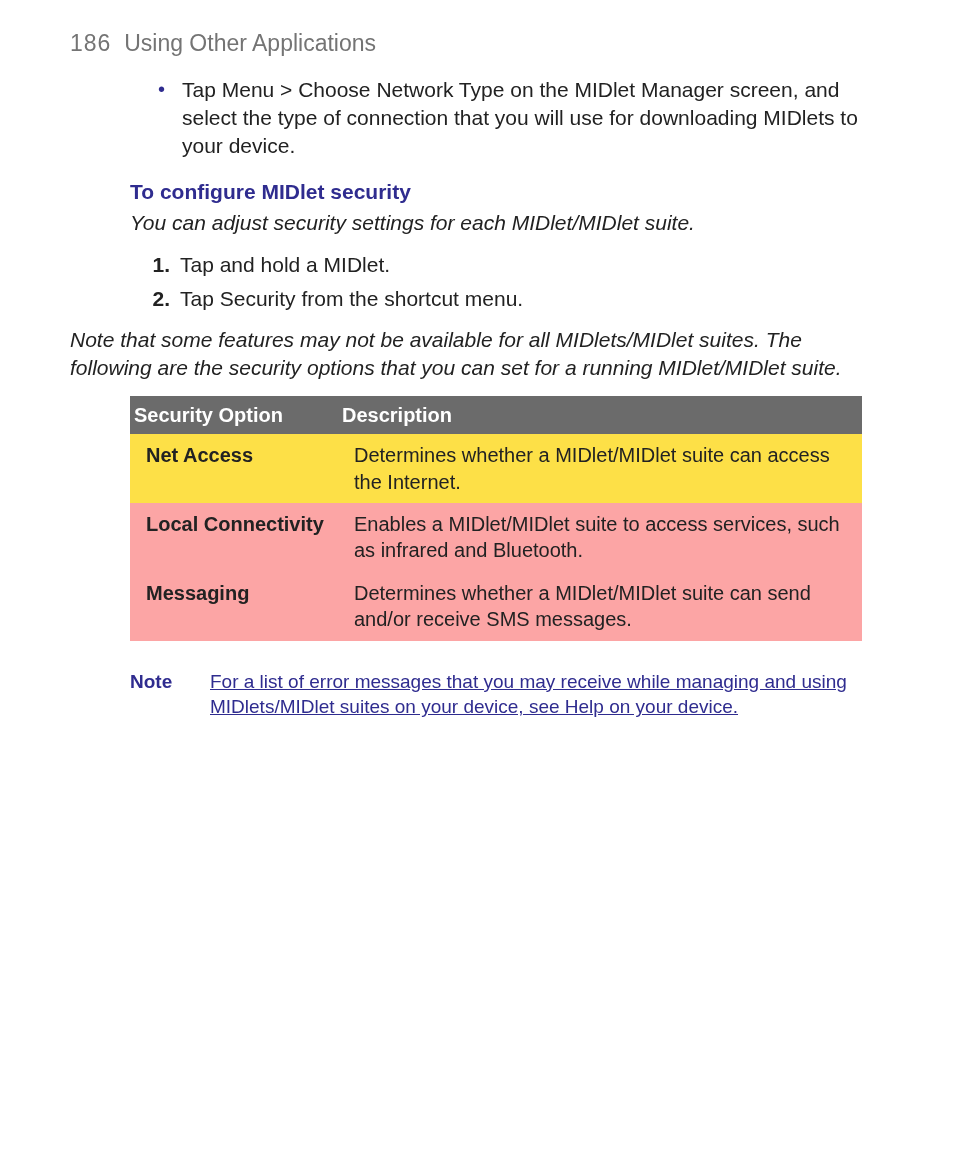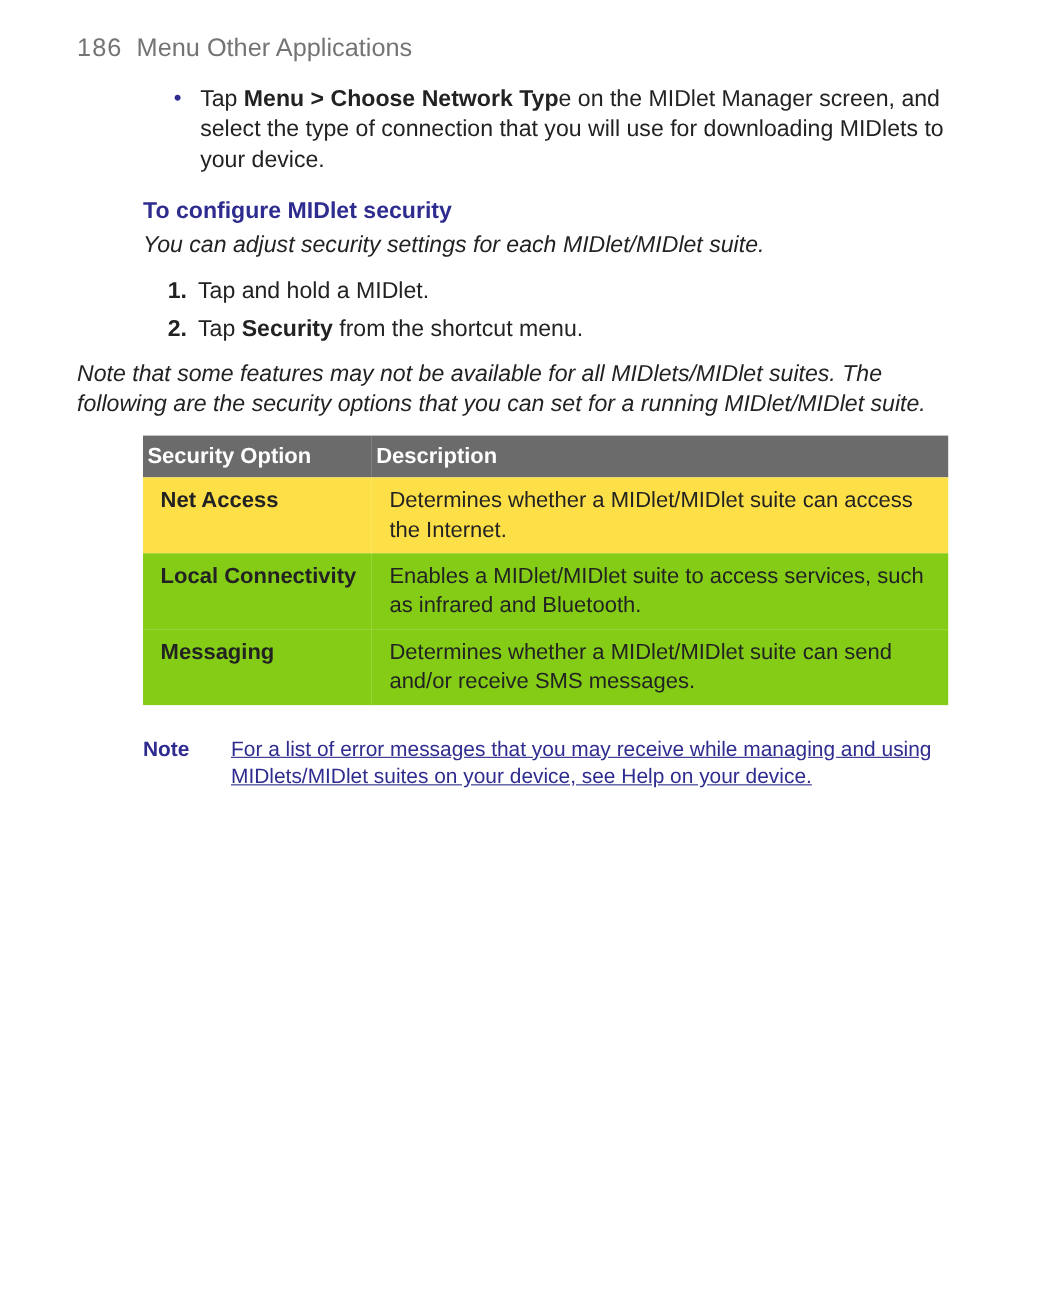--- a/index.html
+++ b/index.html
@@ -39,53 +39,53 @@
     width: 24px;
     flex: none;
     line-height: 1.3;
   }
   .bullet-text { flex: 1; }
   .body-text { margin: 4px 0 14px 0; font-style: italic; }
   .ol { margin: 0 0 14px 8px; }
   .ol-item { display:flex; margin: 6px 0; }
   .ol-num { font-weight: bold; width: 32px; flex:none; text-align:right; margin-right:10px;}
   .ol-body { flex:1; }
-  b { font-weight: bold; }
+  b { font-weight: normal; }
   table.security {
     border-collapse: collapse;
     width: 100%;
     margin: 14px 0 28px 0;
     font-size: 20px;
   }
   table.security th {
     background: #6b6b6b;
     color: #fff;
     text-align: left;
     font-weight: bold;
     padding: 6px 12px 6px 4px;
   }
   table.security td {
     padding: 8px 12px 8px 16px;
     vertical-align: top;
   }
   table.security td.opt { font-weight: bold; width: 180px; }
   tr.odd td { background: #fde047; }
-  tr.even td { background: #84cc16; }
+  tr.even td { background: #fca5a5; }
   tr.lastsep td { border-bottom: 2px solid #6b6b6b; }
   .note-block { display:flex; margin-top: 26px; font-size: 19px; color:#2f2c8f;justify-content:space-between;}
   .note-label { font-weight: bold; width: 80px; flex:none;}
   .note-text  { flex:1; line-height:1.35;text-decoration:underline;}
 </style>
 </head>
 <body>
 
 <div class="page">
 
   <div class="running-head">
-    <span class="num">186</span>&nbsp;&nbsp;<span>Menu Other Applications</span>
+    <span class="num">186</span>&nbsp;&nbsp;<span>Using Other Applications</span>
   </div>
 
   <div class="bullet-block">
     <div class="bullet-glyph">•</div>
     <div class="bullet-text">
       <span>Tap </span><b>Menu &gt; Choose Network Typ</b><span>e on the MIDlet Manager screen, and select the type of connection that you will use for downloading MIDlets to your device.</span>
     </div>
   </div>
 
   <div class="section-title">To configure MIDlet security</div>

